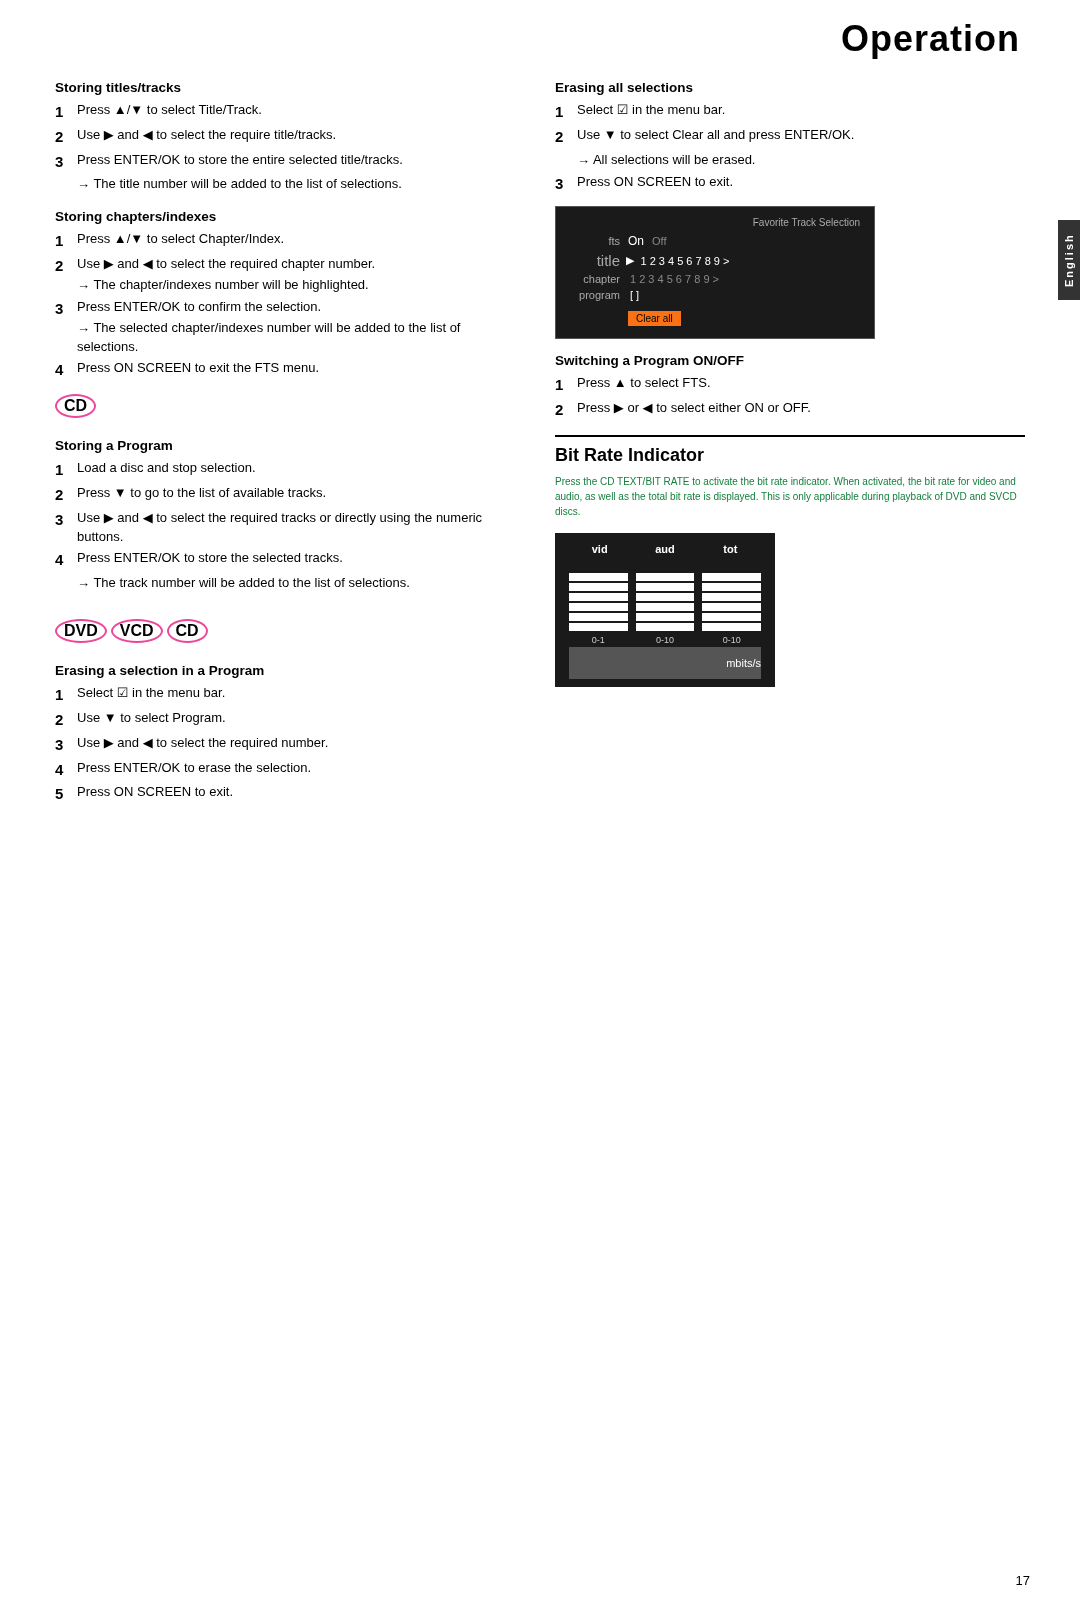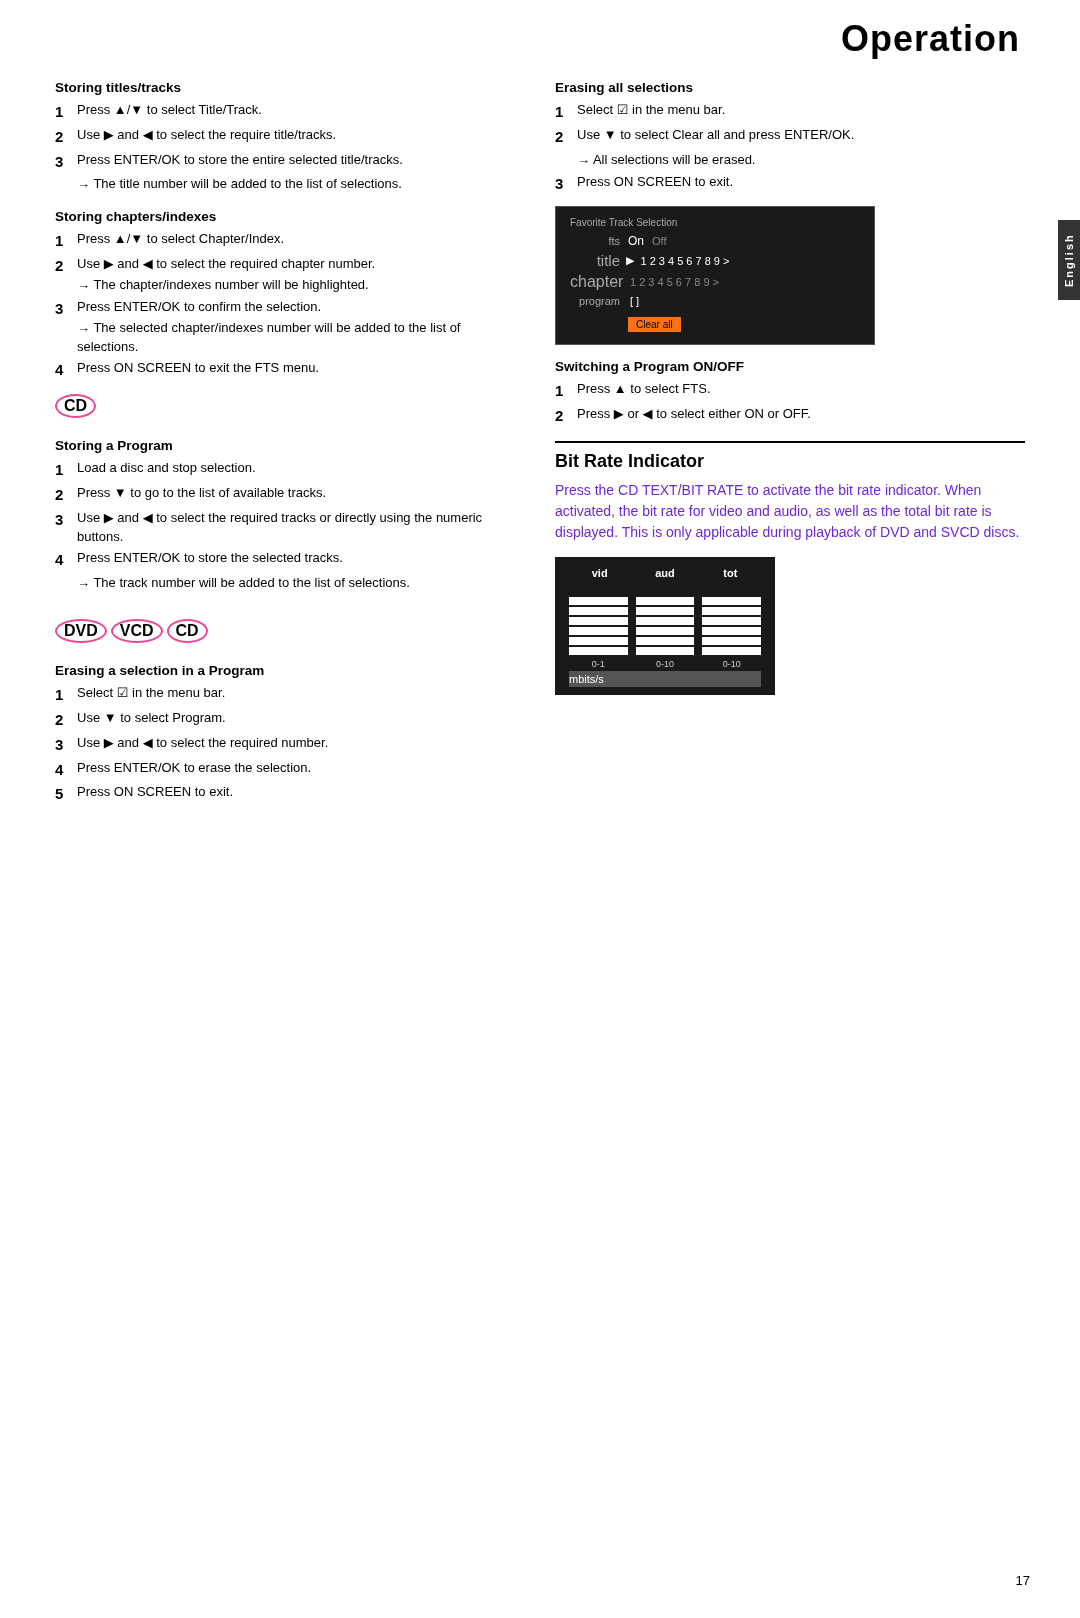--- a/index.html
+++ b/index.html
@@ -163,21 +163,21 @@
       background: #1a1a1a;
       color: #fff;
       border: 1px solid #555;
       padding: 10px 14px 12px 14px;
       margin: 12px 0;
       font-size: 11.5px;
       width: 320px;
     }
 
     .screen-title-bar {
-      text-align: left;
+      text-align: right;
       font-size: 10px;
       color: #aaa;
       margin-bottom: 6px;
     }
 
     .screen-row {
       display: flex;
       align-items: center;
       margin-bottom: 4px;
       gap: 2px;
@@ -245,25 +245,25 @@
       color: #ccc;
       margin-bottom: 2px;
     }
 
     .bit-rate-scale-col {
       flex: 1;
       text-align: center;
     }
 
     .bit-rate-unit {
-      text-align: left;
+      text-align: right;
       font-size: 11px;
       color: #fff;
       background: #555;
-      padding: 2px 0;
+      padding: 10px 0;
     }
   </style>
 </head>
 <body>
 
 <div class="header">
   <span class="header-title">Operation</span>
 </div>
 
 <div class="side-tab">English</div>
@@ -381,21 +381,21 @@
         <span style="color:#888; font-size:11px; margin-left:6px;">Off</span>
       </div>
 
       <div class="screen-row">
         <span style="color:#aaa; font-size:15px; width:50px; text-align:right;">title</span>
         <span style="color:#fff; font-size:11px; margin-left:4px;">▶</span>
         <span style="color:#fff; font-size:11px; margin-left:4px;">1 2 3 4 5 6 7 8 9 &gt;</span>
       </div>
 
       <div class="screen-row">
-        <span style="color:#aaa; font-size:16px; width:50px; text-align:right;">chapter</span>
+        <span style="color:#aaa; font-size:11px; width:50px; text-align:right;">chapter</span>
         <span style="color:#888; font-size:11px; margin-left:8px;">1 2 3 4 5 6 7 8 9 &gt;</span>
       </div>
 
       <div class="screen-row" style="margin-top:4px;">
         <span style="color:#aaa; font-size:11px; width:50px; text-align:right;">program</span>
         <span style="color:#fff; font-size:11px; margin-left:8px;">[ ]</span>
       </div>
 
       <div style="margin-left:58px; margin-top:6px;">
         <span class="screen-clear-btn">Clear all</span>
@@ -407,21 +407,21 @@
       <li>
         <span class="li-text">Press ▲ to select FTS.</span>
       </li>
       <li>
         <span class="li-text">Press ▶ or ◀ to select either ON or OFF.</span>
       </li>
     </ol>
 
     <hr class="divider">
     <div class="bit-rate-title">Bit Rate Indicator</div>
-    <p style="font-size:14px; line-height:1.5; color:#6d28d9;">Press the CD TEXT/BIT RATE to activate the bit rate indicator. When activated, the bit rate for video and audio, as well as the total bit rate is displayed. This is only applicable during playback of DVD and SVCD discs.</p>
+    <p style="font-size:10px; line-height:1.5; color:#15803d;">Press the CD TEXT/BIT RATE to activate the bit rate indicator. When activated, the bit rate for video and audio, as well as the total bit rate is displayed. This is only applicable during playback of DVD and SVCD discs.</p>
 
     <div class="bit-rate-display">
       <div class="bit-rate-header">
         <span class="bit-rate-col-label">vid</span>
         <span class="bit-rate-col-label">aud</span>
         <span class="bit-rate-col-label">tot</span>
       </div>
 
       <div class="bar-row">
         <div class="bar-col">

